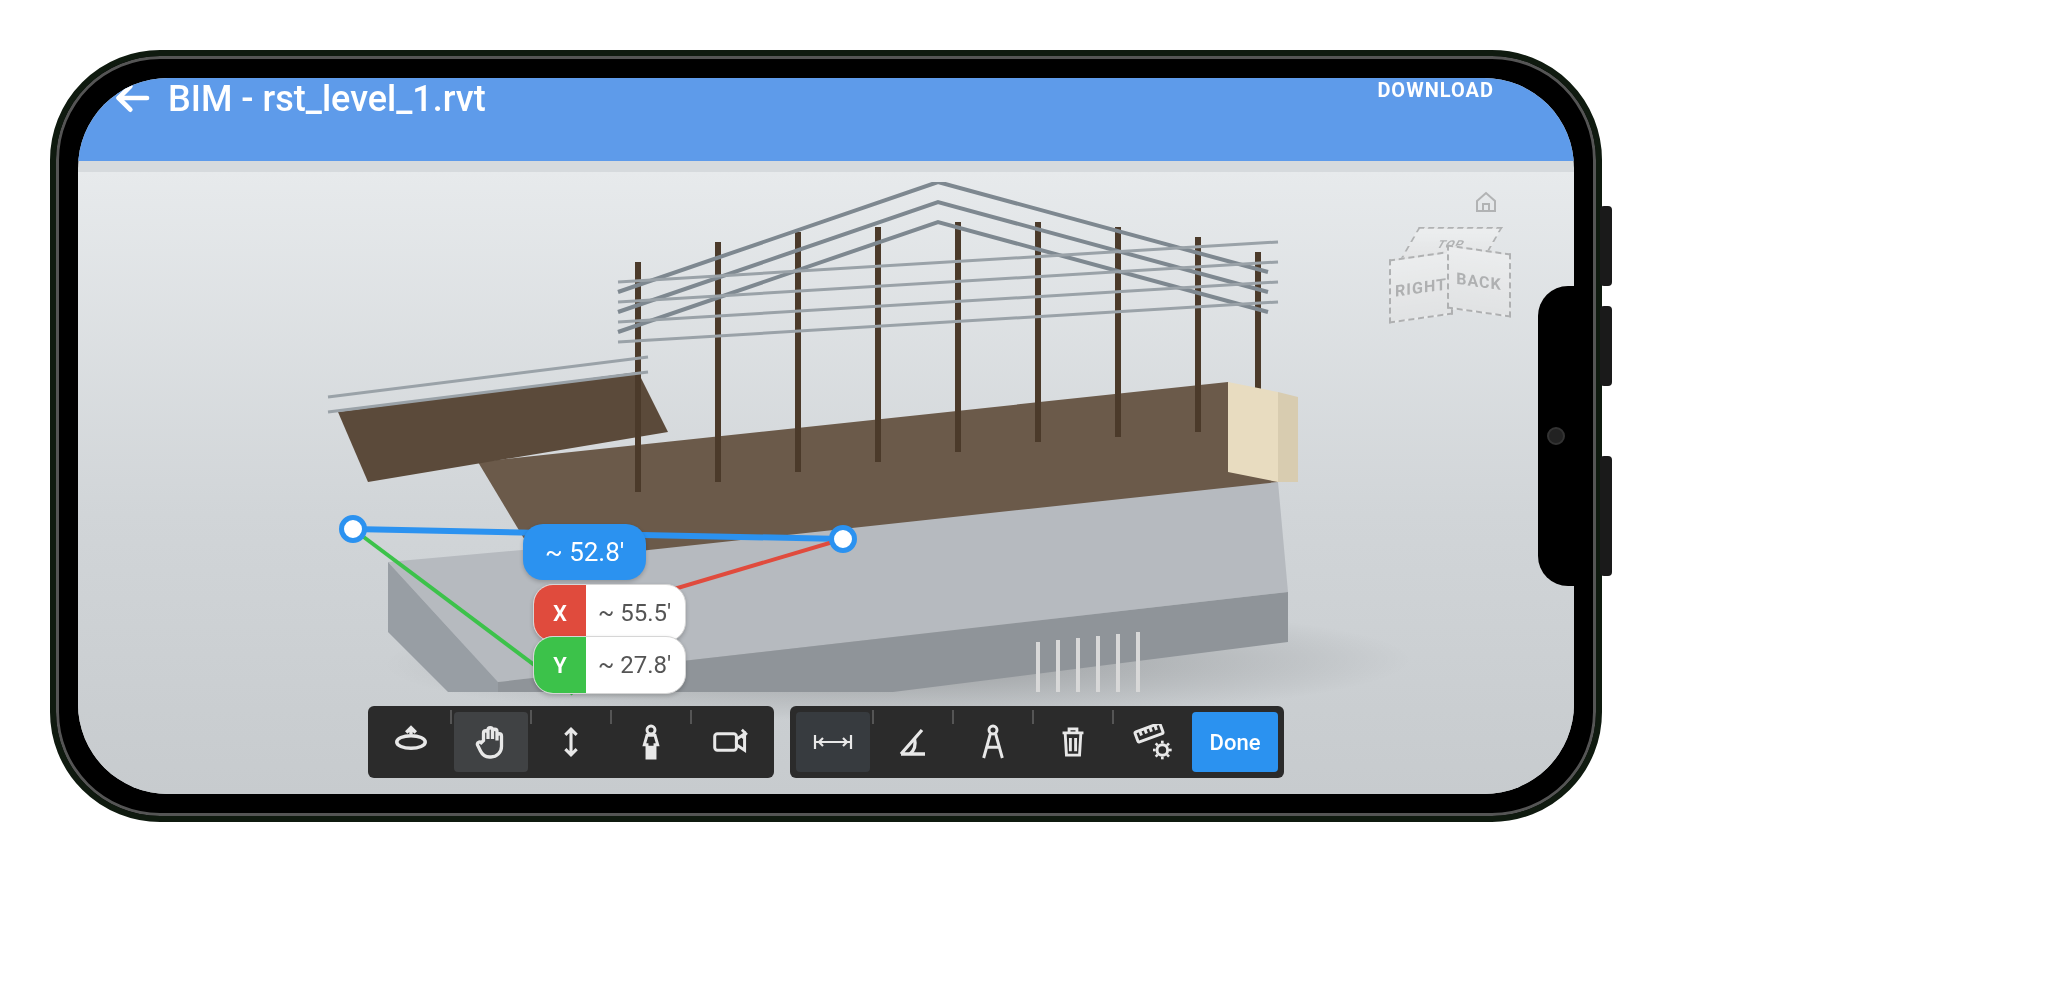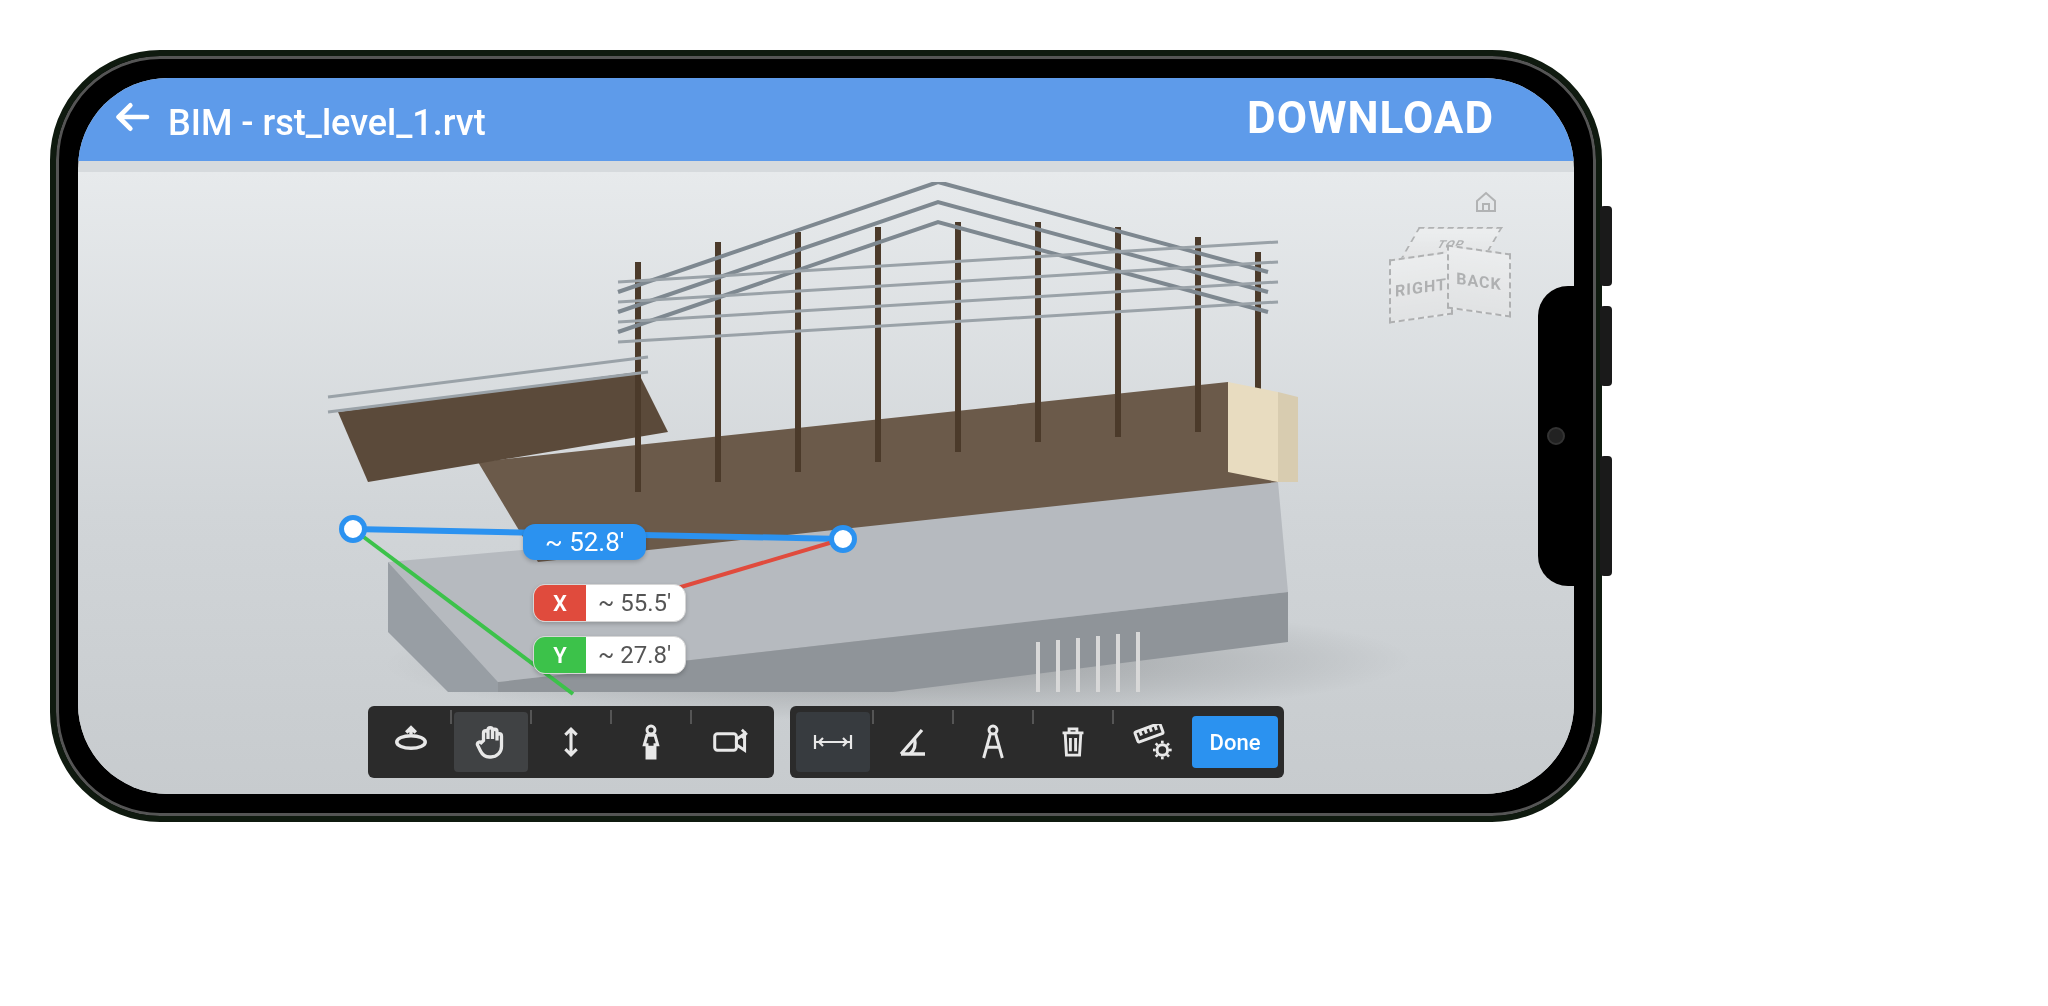--- a/index.html
+++ b/index.html
@@ -66,38 +66,38 @@
   }
 
   
   .appbar {
     position: absolute;
     left: 0; right: 0; top: 0;
     height: 83px;
     background: #5e9bea;
     color: #fff;
     display: flex;
-    align-items: flex-end;
+    align-items: flex-start;
     padding: 0 30px 17px 34px;
     box-sizing: border-box;
   }
   .back-arrow {
     width: 50px;
     font-size: 44px;
     line-height: 1;
   }
   .appbar-title {
     font-size: 36px;
     font-weight: 500;
     margin-left: 6px;
     white-space: nowrap;
   }
   .appbar-spacer { flex: 1; }
   .download-btn {
-    font-size: 44px;
+    font-size: 20px;
     font-weight: 700;
     letter-spacing: 1px;
     margin-right: 50px;
   }
 
   
   .viewport {
     position: absolute;
     left: 0; right: 0;
     top: 94px; bottom: 0;
@@ -173,22 +173,22 @@
     border-radius:50%;
     transform:translate(-50%,-50%);
   }
   .pt1 { left: 0px;   top: 5px; }
   .pt2 { left: 490px; top: 15px; }
 
   .pill {
     position:absolute;
     background:#fff;
     border:1px solid #d6d6d6;
-    border-radius:12px;
-    height:36px;
+    border-radius:20px;
+    height:56px;
     display:flex;
     align-items:center;
     font-size:24px;
     color:#555;
     box-shadow:0 2px 4px rgba(0,0,0,0.2);
     padding: 0 14px 0 0;
     overflow:hidden;
   }
   .pill .tag {
     height:100%;
@@ -246,21 +246,21 @@
   .tbtn.active { background:#404244; }
   .tbtn.active2 { background:#373b3f; }
   .tbtn svg { stroke:#e8e8e8; fill:none; stroke-width:2.2; }
   .done-btn {
     background:#2b92f0;
     color:#fff;
     width:auto;
     padding:0 18px;
     font-size:22px;
     font-weight:500;
-    height:52px;
+    height:60px;
     border-radius:4px;
     display:flex;
     align-items:center;
   }
   .tick {
     width:2px; height:14px;
     background:#555;
     align-self:flex-start;
     margin-top:4px;
   }

